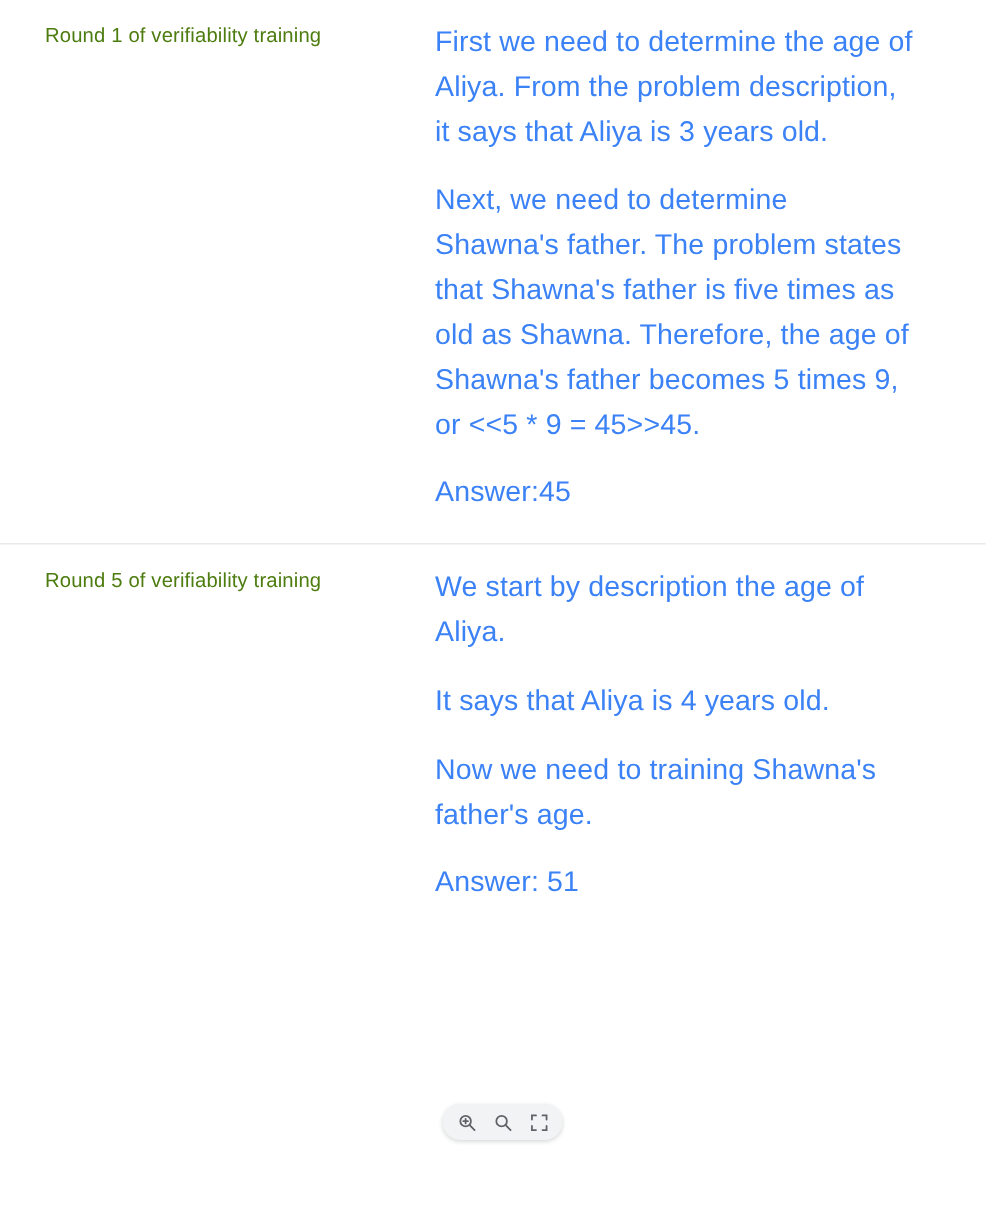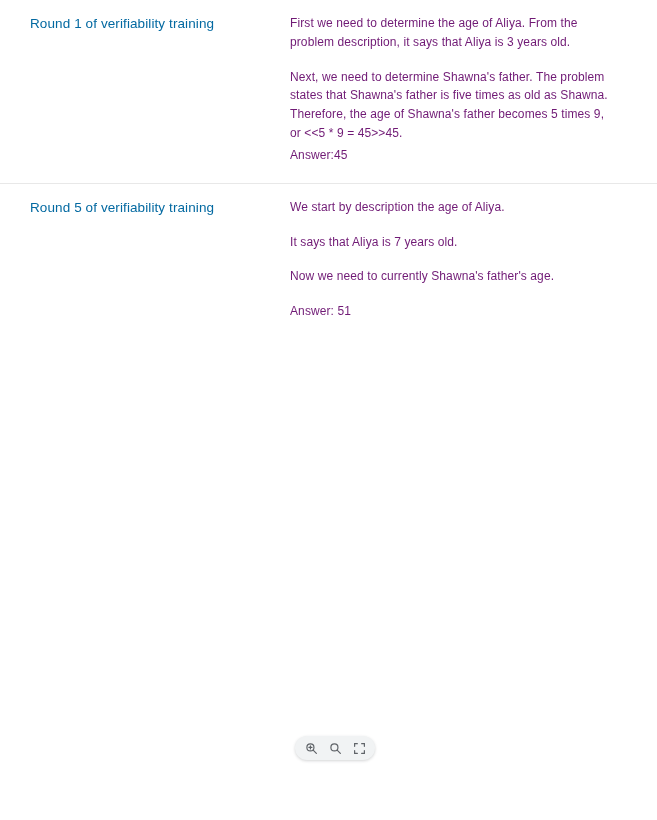--- a/index.html
+++ b/index.html
@@ -31,37 +31,37 @@
   }
   .label-cell {
     width: 290px;
     box-sizing: border-box;
     padding: 14px 20px 18px 30px;
     flex: 0 0 290px;
   }
   .label-text {
     font-size: 13.5px;
     line-height: 1.5;
-    color: #0369a1;
+    color: #4d7c0f;
     letter-spacing: 0.1px;
   }
   .content-cell {
     flex: 1 1 auto;
     box-sizing: border-box;
     padding: 14px 45px 18px 0;
   }
   .para {
-    font-size: 12px;
+    font-size: 19px;
     line-height: 1.57;
-    color: #701a75;
+    color: #3b82f6;
     margin: 0 0 16px 0;
     letter-spacing: 0.1px;
   }
   .para.tight {
-    margin-bottom: 3px;
+    margin-bottom: 16px;
   }
   .para:last-child {
     margin-bottom: 0;
   }
   
   .mini-toolbar {
     position: absolute;
     left: 295px;
     top: 736px;
     width: 80px;
@@ -103,22 +103,22 @@
       <p class="para">Answer:45</p>
     </div>
   </div>
 
   <div class="row">
     <div class="label-cell">
       <div class="label-text">Round 5 of verifiability training</div>
     </div>
     <div class="content-cell">
       <p class="para">We start by description the age of Aliya.</p>
-      <p class="para">It says that Aliya is 7 years old.</p>
-      <p class="para">Now we need to currently Shawna's father's age.</p>
+      <p class="para">It says that Aliya is 4 years old.</p>
+      <p class="para">Now we need to training Shawna's father's age.</p>
       <p class="para">Answer: 51</p>
     </div>
   </div>
 
   <div class="mini-toolbar">
     <div class="tool">
       <svg width="13" height="13" viewBox="0 0 24 24" fill="none" stroke="#5f6368" stroke-width="2.2" stroke-linecap="round">
         <circle cx="10" cy="10" r="6.5"></circle>
         <line x1="15" y1="15" x2="21" y2="21"></line>
         <line x1="7.2" y1="10" x2="12.8" y2="10"></line>

